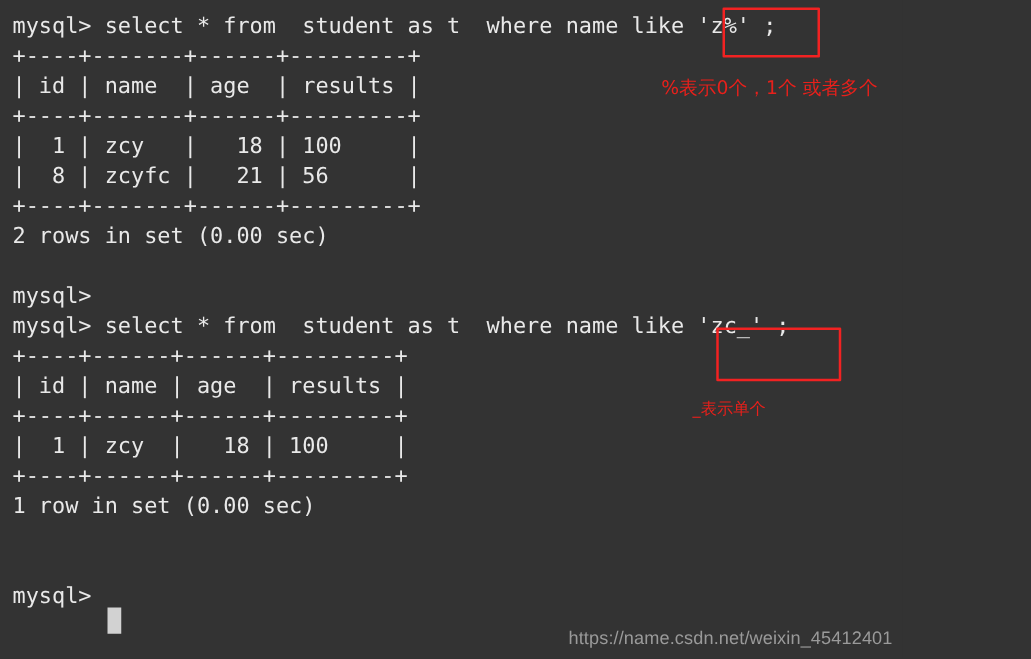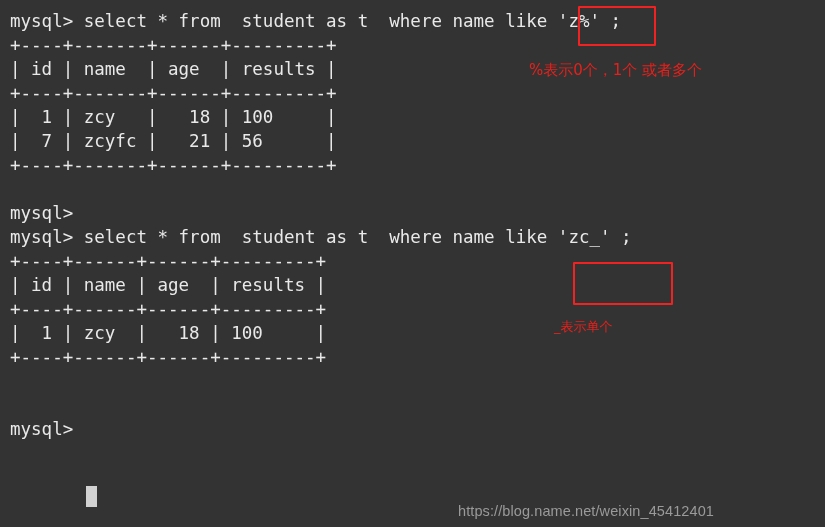--- a/index.html
+++ b/index.html
@@ -98,38 +98,40 @@
 <body>
 
 <div id="terminal">
 
   <div class="term-body">
     <div class="line">mysql&gt; select * from  student as t  where name like 'z%' ;</div>
     <div class="line">+----+-------+------+---------+</div>
     <div class="line">| id | name  | age  | results |</div>
     <div class="line">+----+-------+------+---------+</div>
     <div class="line">|  1 | zcy   |   18 | 100     |</div>
-    <div class="line">|  7 | zcyfc |   21 | 56      |</div>
+    <div class="line">|  8 | zcyfc |   21 | 56      |</div>
     <div class="line">+----+-------+------+---------+</div>
+    <div class="line">2 rows in set (0.00 sec)</div>
     <div class="line blank"></div>
     <div class="line">mysql&gt;</div>
     <div class="line">mysql&gt; select * from  student as t  where name like 'zc_' ;</div>
     <div class="line">+----+------+------+---------+</div>
     <div class="line">| id | name | age  | results |</div>
     <div class="line">+----+------+------+---------+</div>
     <div class="line">|  1 | zcy  |   18 | 100     |</div>
     <div class="line">+----+------+------+---------+</div>
+    <div class="line">1 row in set (0.00 sec)</div>
     <div class="line blank"></div>
     <div class="line blank"></div>
     <div class="line">mysql&gt; </div>
   </div>
 
   <div class="hl-box" id="hl-box-percent"></div>
   <div class="hl-box" id="hl-box-underscore"></div>
 
   <div class="annotation" id="annotation-percent">%表示0个，1个 或者多个</div>
   <div class="annotation" id="annotation-underscore">_表示单个</div>
 
   <div id="cursor-block"></div>
 
-  <div id="watermark">https://blog.name.net/weixin_45412401</div>
+  <div id="watermark">https://name.csdn.net/weixin_45412401</div>
 
 </div>
 
 </body></html>

